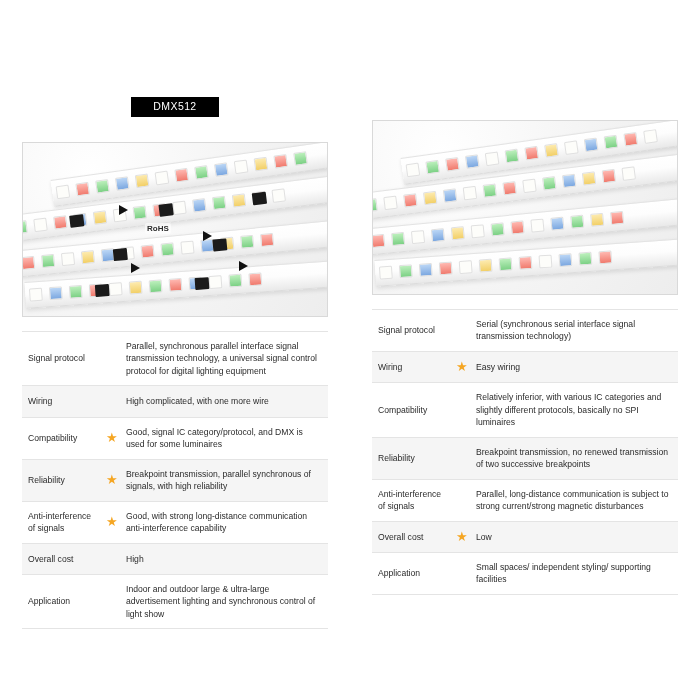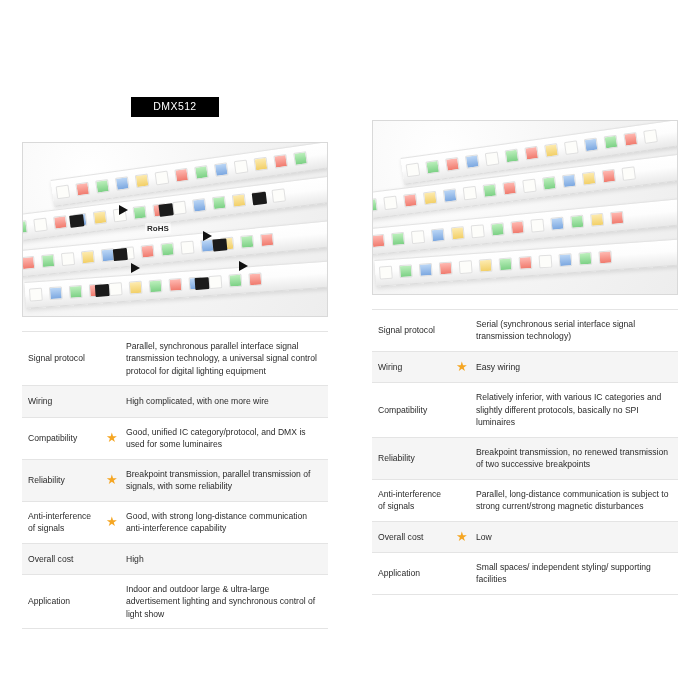--- a/index.html
+++ b/index.html
@@ -250,26 +250,26 @@
           <td class="value">Parallel, synchronous parallel interface signal transmission technology, a universal signal control protocol for digital lighting equipment</td>
         </tr>
         <tr class="shaded">
           <td class="label">Wiring</td>
           <td class="star"><span class="star-glyph hidden">★</span></td>
           <td class="value">High complicated, with one more wire</td>
         </tr>
         <tr>
           <td class="label">Compatibility</td>
           <td class="star"><span class="star-glyph">★</span></td>
-          <td class="value">Good, unified IC category/protocol, and DMX is used for some luminaires</td>
+          <td class="value">Good, signal IC category/protocol, and DMX is used for some luminaires</td>
         </tr>
         <tr class="shaded">
           <td class="label">Reliability</td>
           <td class="star"><span class="star-glyph">★</span></td>
-          <td class="value">Breakpoint transmission, parallel transmission of signals, with some reliability</td>
+          <td class="value">Breakpoint transmission, parallel synchronous of signals, with high reliability</td>
         </tr>
         <tr>
           <td class="label">Anti-interference of signals</td>
           <td class="star"><span class="star-glyph">★</span></td>
           <td class="value">Good, with strong long-distance communication anti-interference capability</td>
         </tr>
         <tr class="shaded">
           <td class="label">Overall cost</td>
           <td class="star"><span class="star-glyph hidden">★</span></td>
           <td class="value">High</td>

